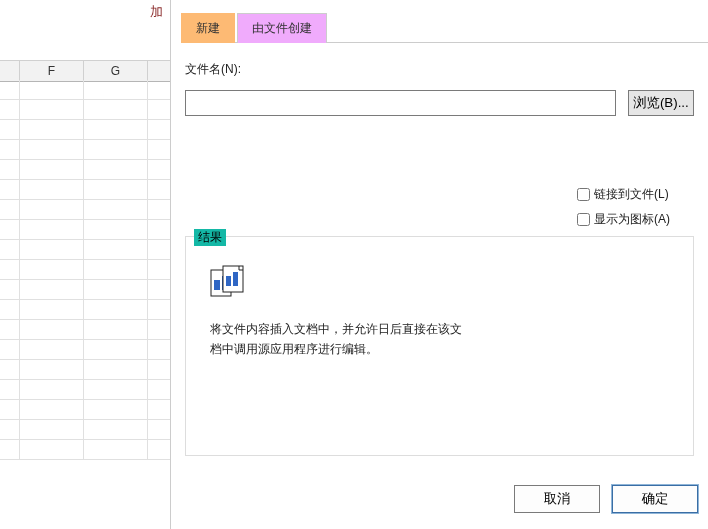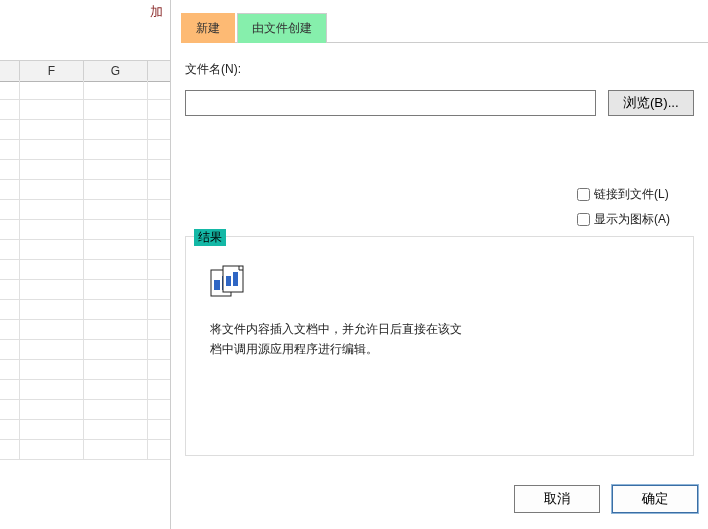--- a/index.html
+++ b/index.html
@@ -79,21 +79,21 @@
       border-bottom: none;
       color: #333;
       cursor: pointer;
       margin-right: 2px;
       position: relative;
       top: 1px;
       background: #fdba74;
     }
     .tab.active {
       border-color: #ccc;
-      background: #86efac;
+      background: #f0abfc;
     }
     .tab-body {
       padding: 18px 14px 10px 14px;
     }
     .field-label {
       margin-bottom: 12px;
       color: #222;
     }
     .file-row {
       display: flex;
@@ -103,21 +103,21 @@
     }
     .file-input {
       flex: 1;
       height: 26px;
       border: 1px solid #7a7a7a;
       padding: 2px 4px;
       font-family: inherit;
       font-size: 12px;
     }
     .browse-btn {
-      width: 86px;
+      width: 66px;
       height: 26px;
       border: 1px solid #7a7a7a;
       background: #e6e6e6;
       cursor: pointer;
       font-family: inherit;
     }
     .checks {
       text-align: left;
       margin-left: 392px;
     }

